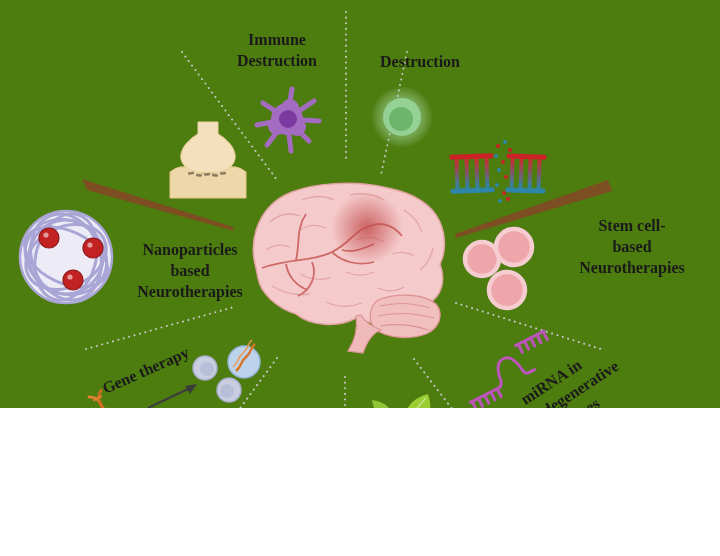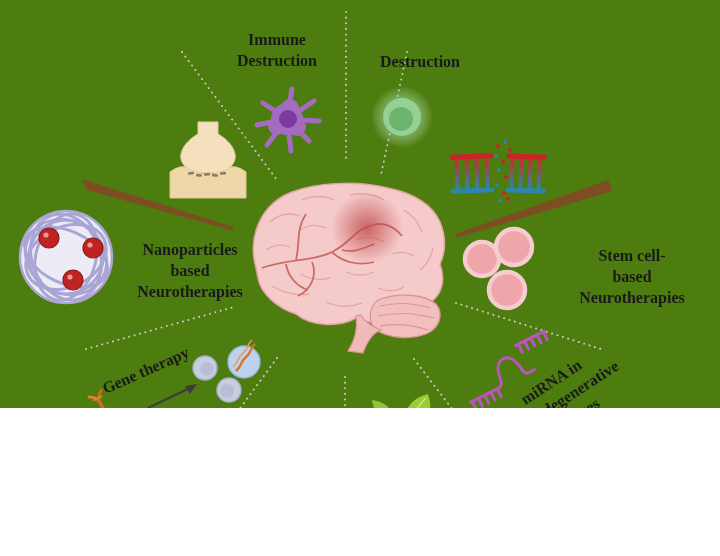--- a/index.html
+++ b/index.html
@@ -270,21 +270,21 @@
     </g>
   </g>
 </svg>
 
 <div class="label" style="left:277px;top:51px">Immune
 Destruction</div>
 <div class="label" style="left:420px;top:62px">Destruction</div>
 <div class="label" style="left:190px;top:271px">Nanoparticles
 based
 Neurotherapies</div>
-<div class="label" style="left:632px;top:277px">Stem cell-based
+<div class="label" style="left:632px;top:247px">Stem cell-based
 Neurotherapies</div>
 <div class="label rot-gene" style="left:146px;top:371px">Gene therapy</div>
 <div class="label rot-pep" style="left:287px;top:484px">Peptides as
 Neurotherapeutic
 agents</div>
 <div class="label rot-phyto" style="left:414px;top:497px">Phytochemical
 based
 Immunotherapies</div>
 <div class="label rot-mirna" style="left:563px;top:400px">miRNA in
 Neurodegenerative

